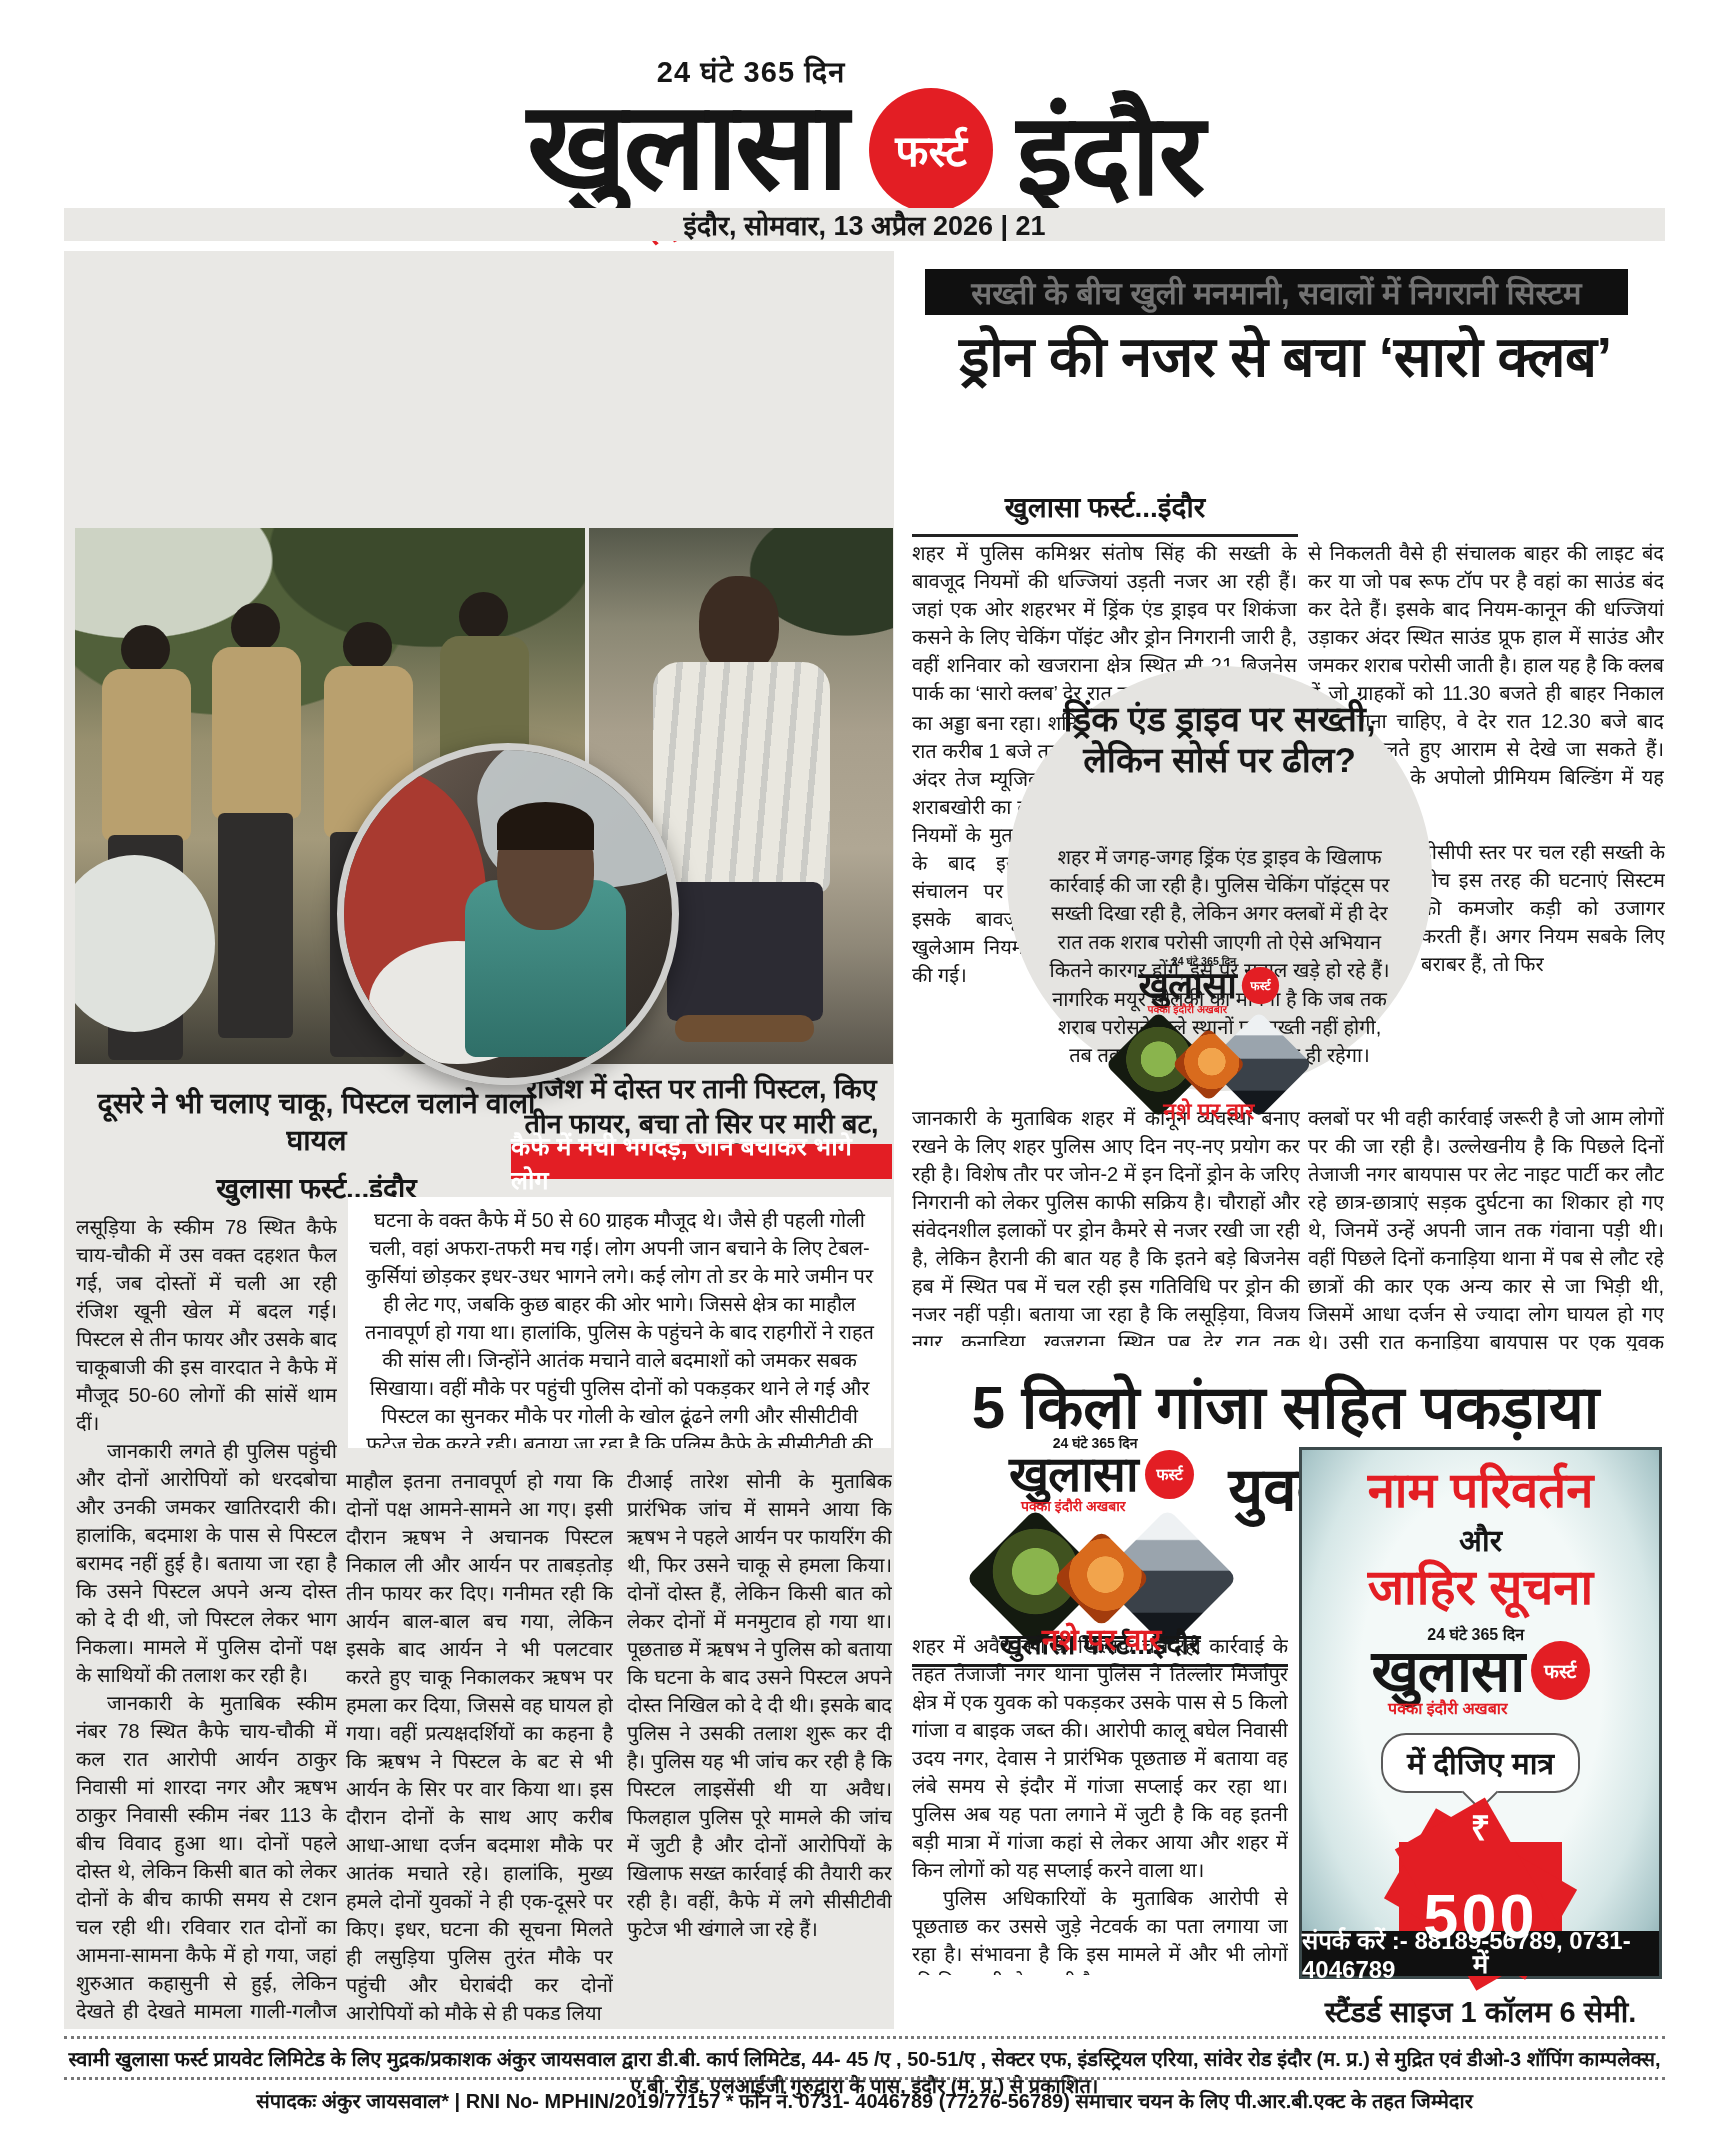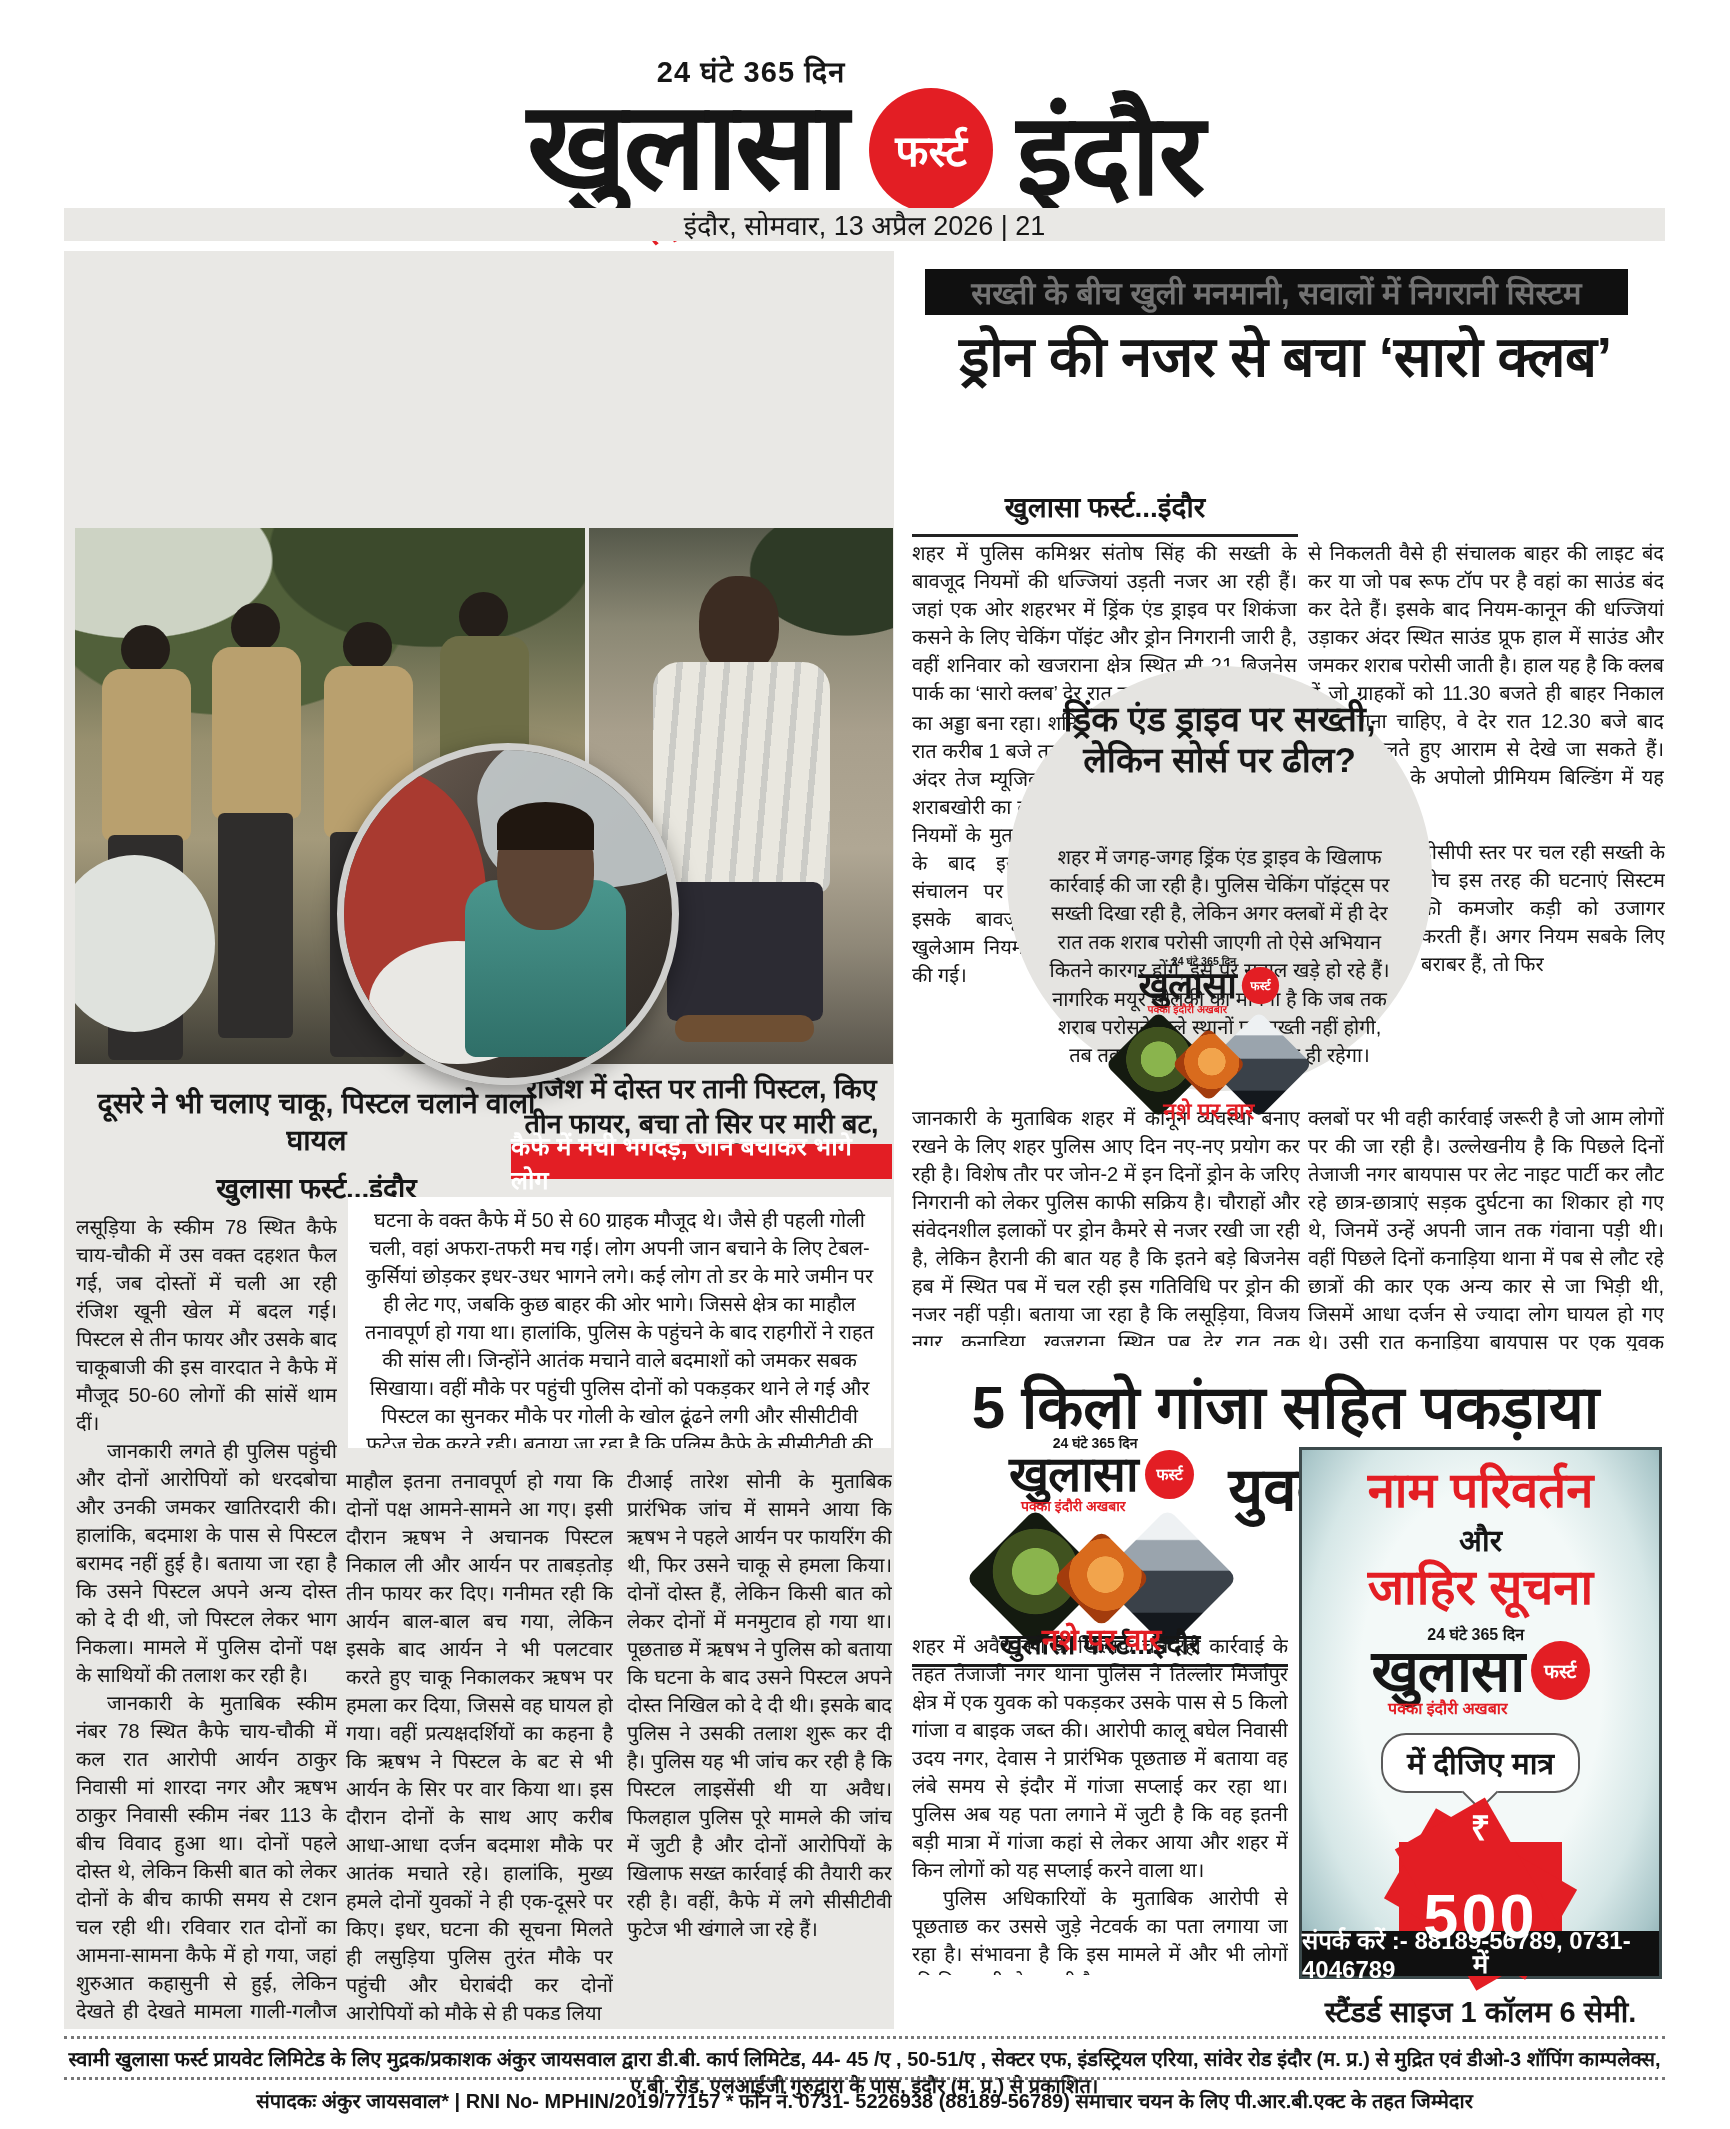--- a/index.html
+++ b/index.html
@@ -12,21 +12,21 @@
 
   
   .mast-grid{display:grid;grid-template-columns:auto auto auto;column-gap:23.6px;justify-content:center;align-items:center;}
   .mast-left{display:flex;flex-direction:column;}
   .tag-top{align-self:flex-end;font-size:29px;font-weight:800;letter-spacing:1.1px;}
   .mast-title{font-size:122px;font-weight:900;line-height:.92;letter-spacing:-3.2px;}
   .tag-bottom{color:#e31e24;font-size:29.5px;font-weight:800;text-align:center;margin-top:5.4px;}
   .badge-circle{width:124px;height:124px;border-radius:50%;background:#e31e24;color:#fff;
                 display:flex;align-items:center;justify-content:center;font-size:43px;font-weight:800;}
   .mast-city{font-size:114px;font-weight:900;letter-spacing:-2.1px;}
-  .datebar{background:#e9e8e5;font-size:27px;font-weight:400;display:flex;align-items:center;justify-content:center;}
+  .datebar{background:#e9e8e5;font-size:27px;font-weight:700;display:flex;align-items:center;justify-content:center;}
 
   
   .hl-black{font-size:74px;font-weight:900;line-height:1.05;letter-spacing:-1.1px;}
   .hl-red{font-size:157px;font-weight:900;line-height:1;color:#e31e24;
           text-shadow:-4.8px -4.8px 0 #fff,4.8px -4.8px 0 #fff,-4.8px 4.8px 0 #fff,4.8px 4.8px 0 #fff,0 -5.9px 0 #fff,0 5.9px 0 #fff,-5.9px 0 0 #fff,5.9px 0 0 #fff;}
   .kicker{background:#101010;color:#737373;font-size:31px;font-weight:800;display:flex;align-items:center;justify-content:center;}
   .d-h1{font-size:56px;font-weight:900;line-height:1.05;letter-spacing:-0.5px;}
   .d-h2{font-size:69px;font-weight:900;line-height:1.0;letter-spacing:0.5px;}
   .subhead{font-size:28.4px;font-weight:800;line-height:1.3;}
   .byline{font-size:28px;font-weight:800;}
@@ -281,16 +281,16 @@
         <span class="sf">में</span>
       </div>
     </div>
     <div class="size-note">स्टैंडर्ड साइज 1 कॉलम 6 सेमी.</div>
     <div class="contact">संपर्क करें :- 88189-56789, 0731-4046789</div>
   </div>
 
   <div class="abs dotted" style="left:64px;top:2036px;width:1601px;"></div>
   <div class="abs footer-line" style="left:64px;top:2045px;width:1601px;">स्वामी खुलासा फर्स्ट प्रायवेट लिमिटेड के लिए मुद्रक/प्रकाशक अंकुर जायसवाल द्वारा डी.बी. कार्प लिमिटेड, 44- 45 /ए , 50-51/ए , सेक्टर एफ, इंडस्ट्रियल एरिया, सांवेर रोड इंदौर (म. प्र.) से मुद्रित एवं डीओ-3 शॉपिंग काम्पलेक्स, ए.बी. रोड, एलआईजी गुरुद्वारा के पास, इंदौर (म. प्र.) से प्रकाशित।</div>
   <div class="abs dotted" style="left:64px;top:2077px;width:1601px;"></div>
-  <div class="abs footer-line" style="left:64px;top:2087px;width:1601px;">संपादकः अंकुर जायसवाल* | RNI No- MPHIN/2019/77157 * फोन नं. 0731- 5226938 (88189-56789) समाचार चयन के लिए पी.आर.बी.एक्ट के तहत जिम्मेदार</div>
+  <div class="abs footer-line" style="left:64px;top:2087px;width:1601px;">संपादकः अंकुर जायसवाल* | RNI No- MPHIN/2019/77157 * फोन नं. 0731- 4046789 (77276-56789) समाचार चयन के लिए पी.आर.बी.एक्ट के तहत जिम्मेदार</div>
 
 </div>
 
 
 </body></html>

